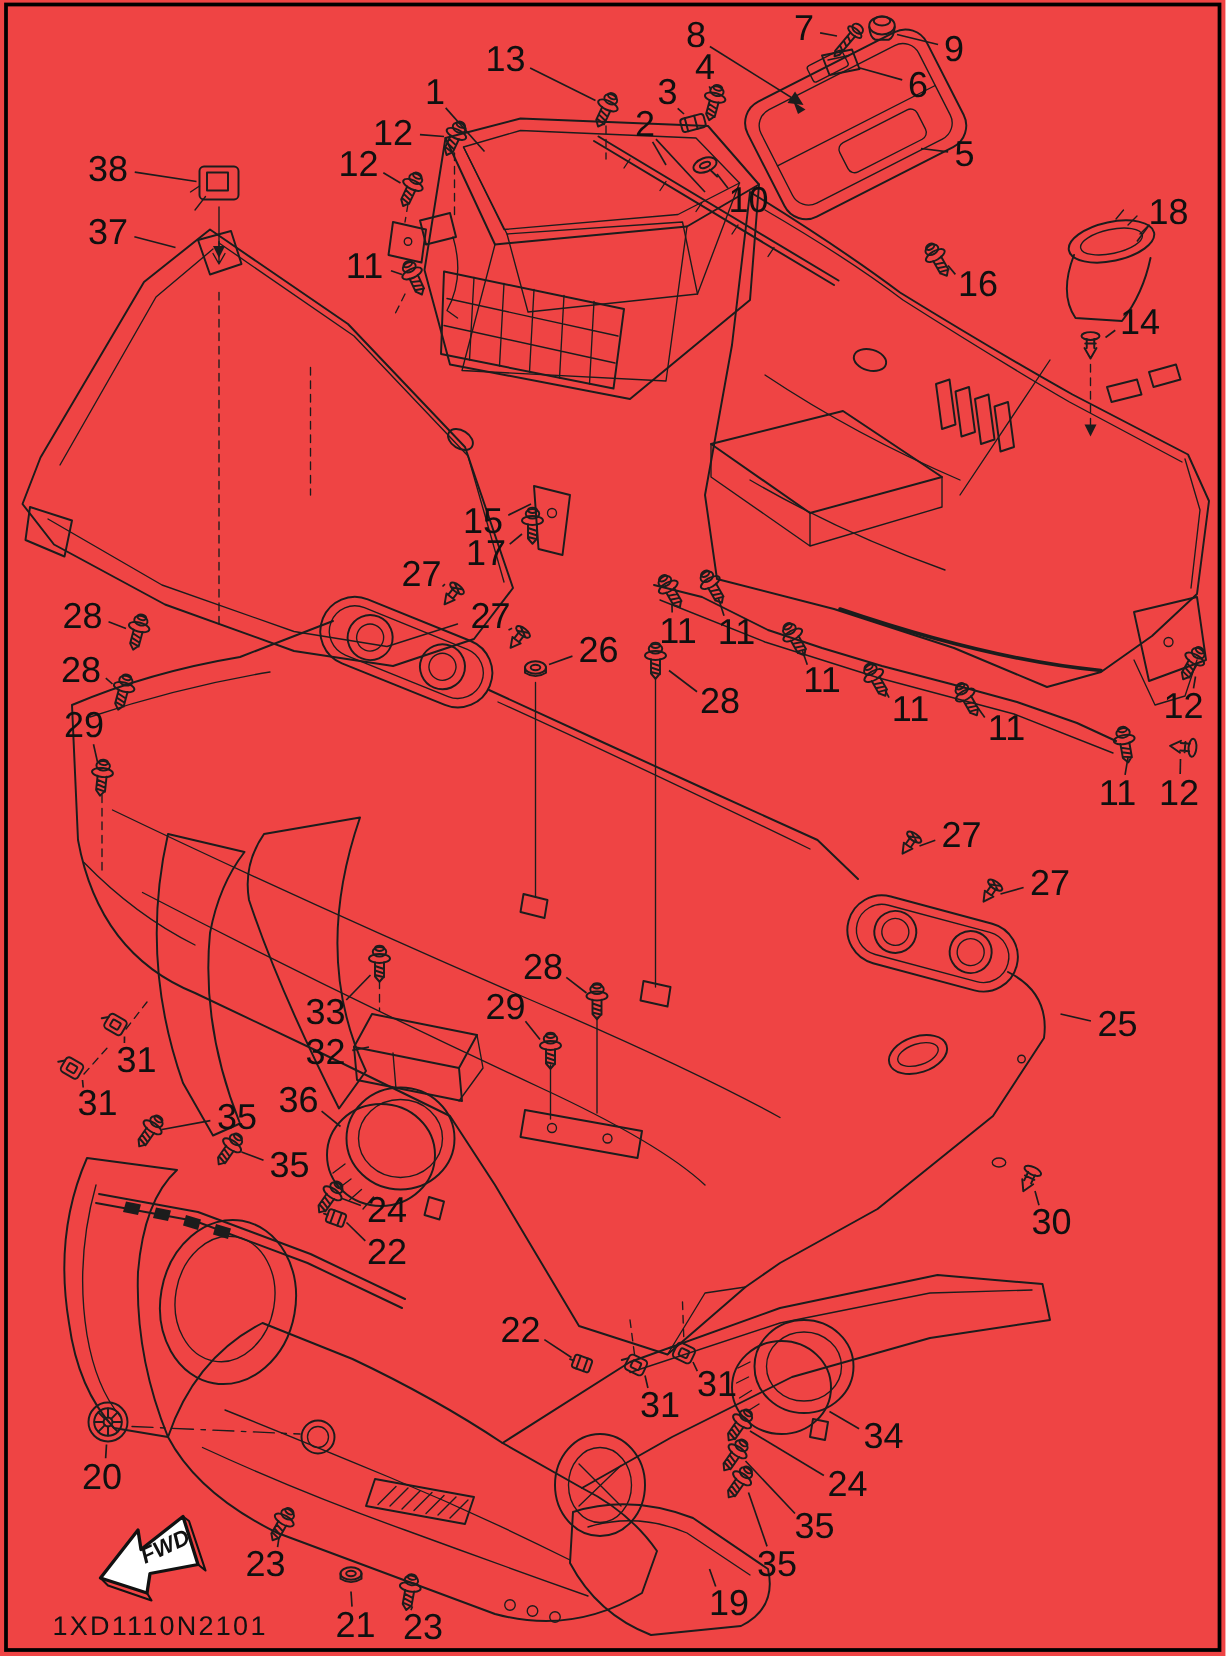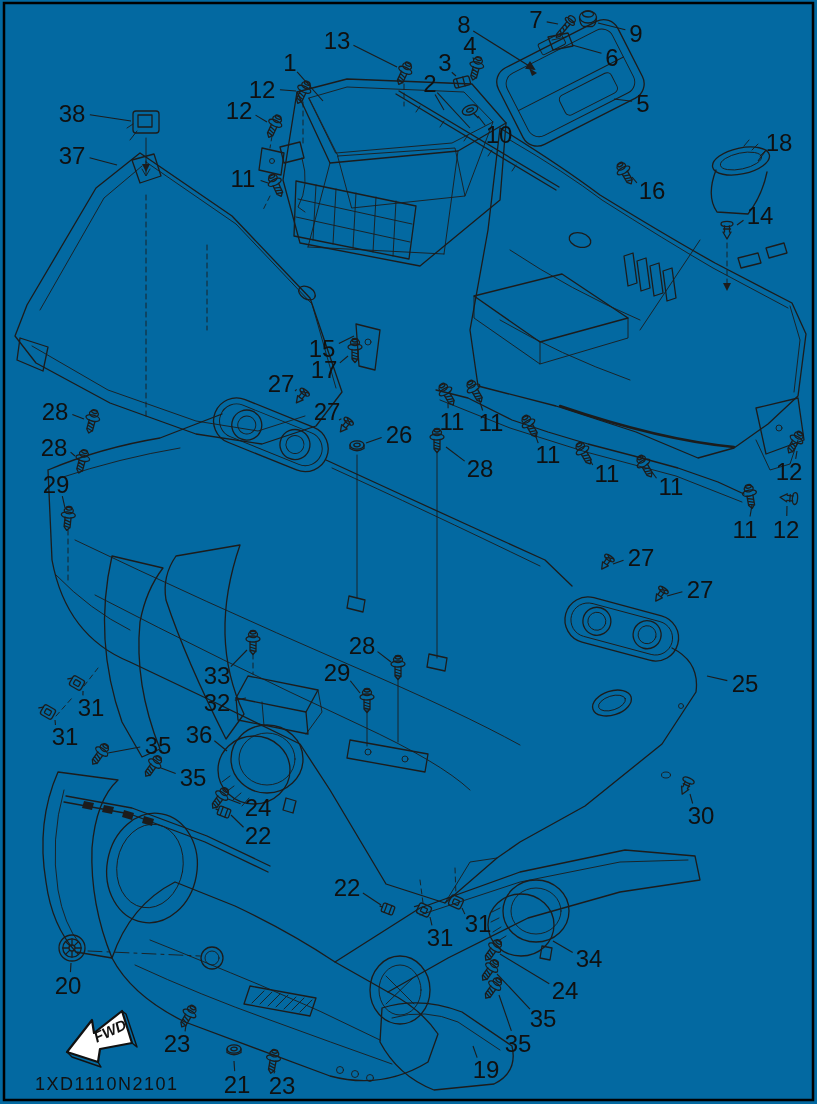--- a/index.html
+++ b/index.html
@@ -1,16 +1,16 @@
 <!DOCTYPE html>
 <html><head>
 <meta charset="utf-8">
 <style>
   html,body{margin:0;padding:0;background:#fff;}
-  .stage{width:817px;height:1104px;background:#0369a1;position:relative;overflow:hidden;
+  .stage{width:817px;height:1104px;background:#ef4444;position:relative;overflow:hidden;
          font-family:"Liberation Sans",sans-serif;}
   svg{display:block;}
   .frame{fill:none;stroke:#000;stroke-width:2.5;}
   .art *{fill:none;stroke:#1c1c1c;stroke-width:1.3;stroke-linejoin:round;stroke-linecap:round;}
   .art .thin{stroke-width:0.9;}
   .art .thick{stroke-width:2.4;}
   .art .dash{stroke-dasharray:5 4;stroke-width:0.9;}
   .art .dashdot{stroke-dasharray:14 5 3 5;stroke-width:0.9;}
   .art .blk{fill:#1c1c1c;stroke:none;}
   .leader{stroke:#1c1c1c;stroke-width:1.1;fill:none;}

